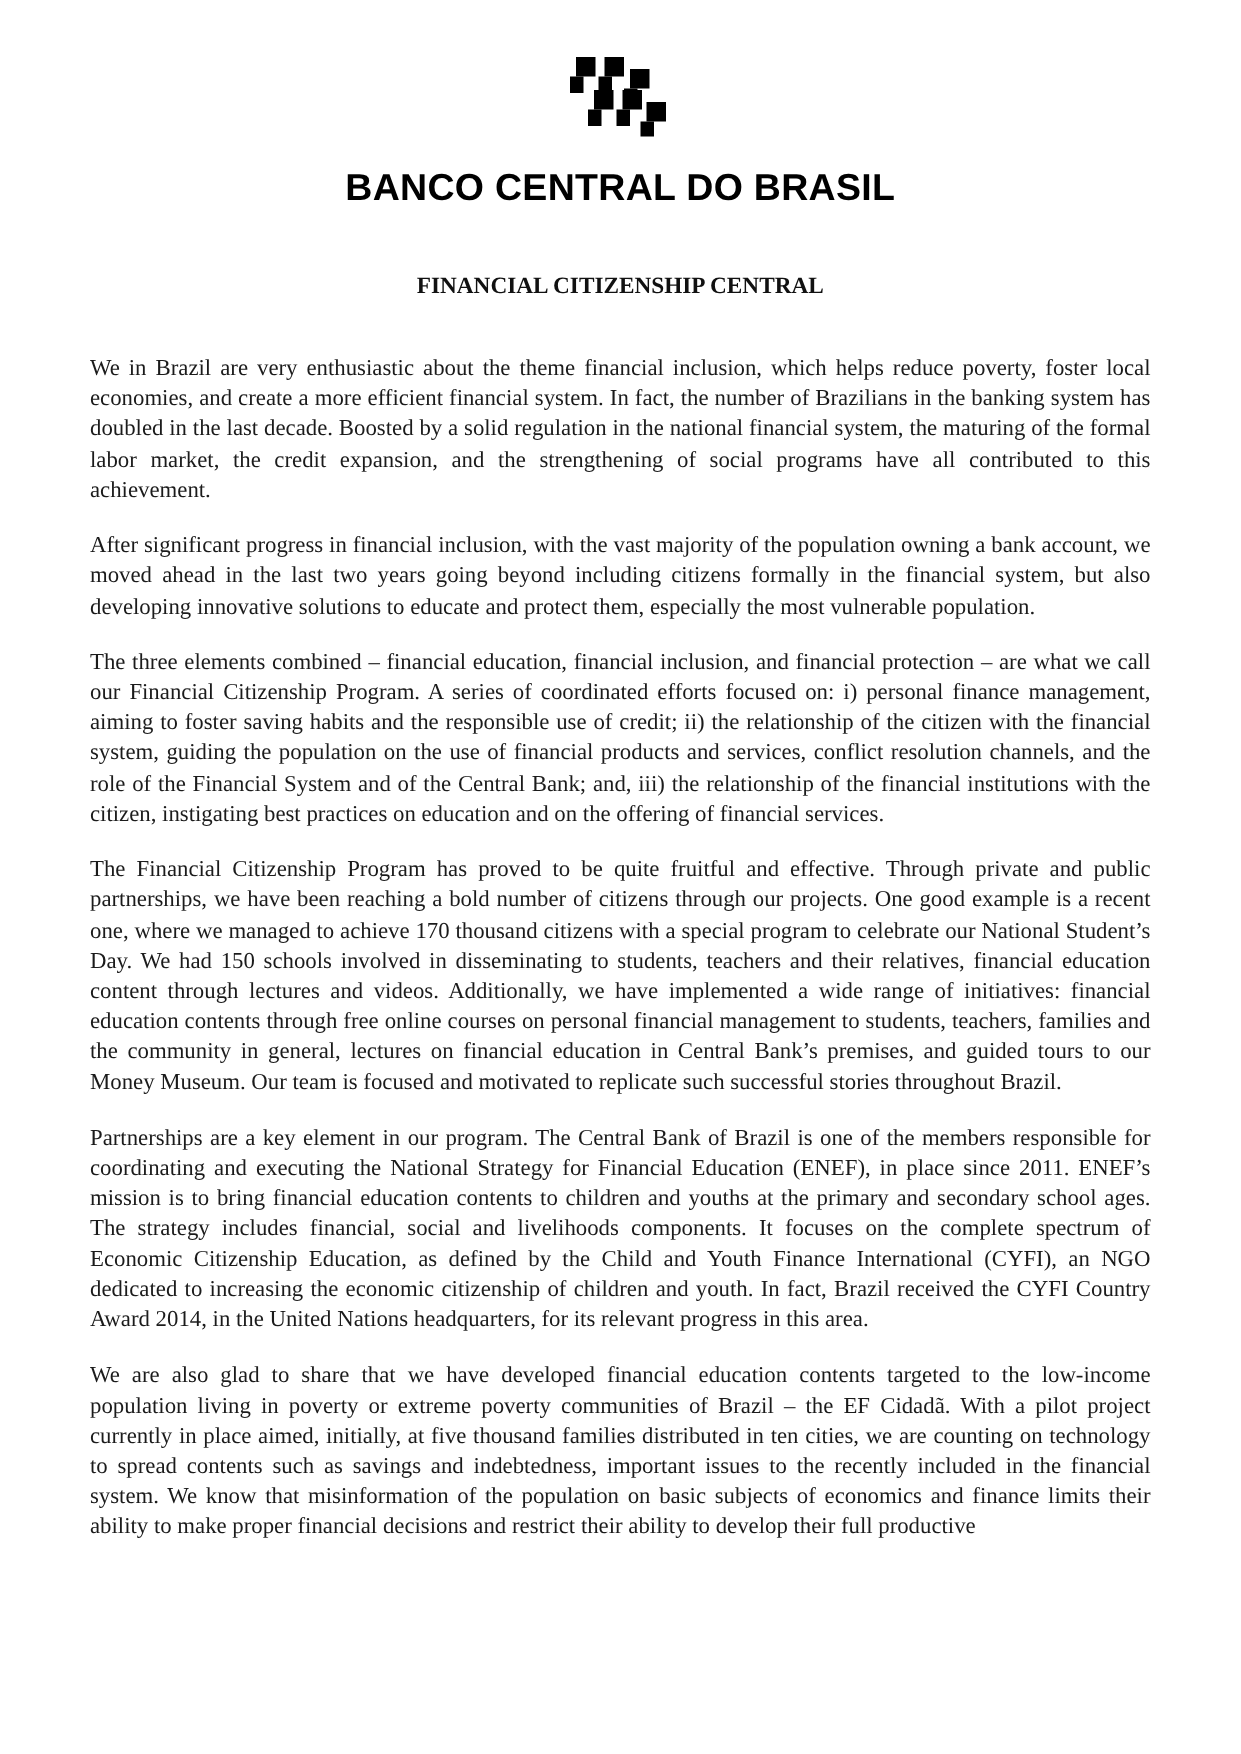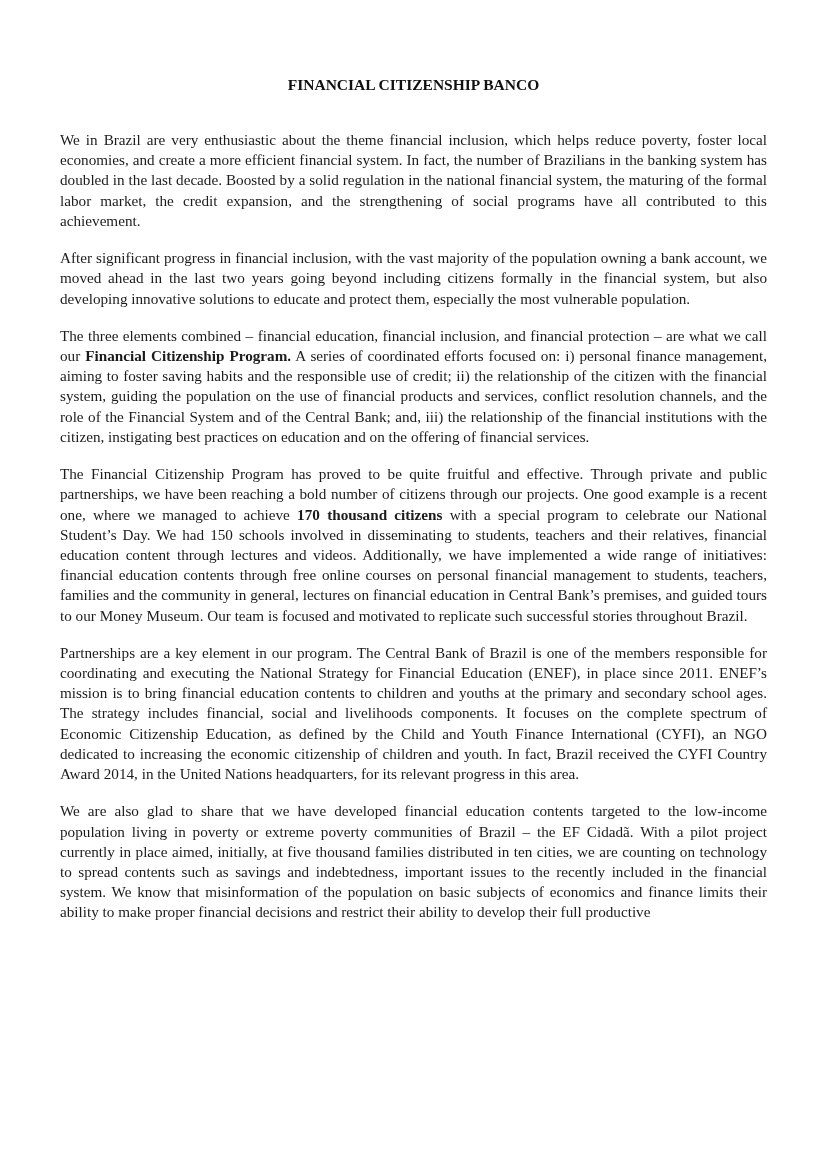--- a/index.html
+++ b/index.html
@@ -53,30 +53,51 @@
     text-align: justify;
     font-size: 15.2px;
     line-height: 1.33;
     color: #1b1b1b;
     hyphens: none;
   }
   p.para:last-child {
     margin-bottom: 0;
   }
   .bold {
-    font-weight: bold;
+    font-weight: normal;
   }
 </style>
 </head>
 <body>
 
 <div class="page">
 
+  <div class="logo-block">
+    <span class="logo-mark">
+      <svg width="76" height="58" viewBox="0 0 76 58" xmlns="http://www.w3.org/2000/svg" aria-hidden="true">
+        <g fill="#000000">
+          <rect x="8" y="0" width="13" height="13"></rect>
+          <rect x="27" y="0" width="13" height="13"></rect>
+          <rect x="4" y="13" width="9" height="11"></rect>
+          <rect x="23" y="13" width="9" height="11"></rect>
+          <rect x="20" y="22" width="13" height="13"></rect>
+          <rect x="39" y="22" width="13" height="13"></rect>
+          <rect x="16" y="35" width="9" height="11"></rect>
+          <rect x="35" y="35" width="9" height="11"></rect>
+          <rect x="44" y="8" width="13" height="13"></rect>
+          <rect x="40" y="21" width="9" height="10"></rect>
+          <rect x="55" y="30" width="13" height="13"></rect>
+          <rect x="51" y="43" width="9" height="10"></rect>
+        </g>
+      </svg>
+    </span>
+    <div class="org-name">BANCO CENTRAL DO BRASIL</div>
+  </div>
 
-  <div class="doc-title">FINANCIAL CITIZENSHIP BANCO</div>
+  <div class="doc-title">FINANCIAL CITIZENSHIP CENTRAL</div>
 
   <div class="body-text">
     <p class="para"><span>We in Brazil are very enthusiastic about the theme financial inclusion, which helps reduce poverty, foster local economies, and create a more efficient financial system. In fact, the number of Brazilians in the banking system has doubled in the last decade. Boosted by a solid regulation in the national financial system, the maturing of the formal labor market, the credit expansion, and the strengthening of social programs have all contributed to this achievement.</span></p>
     <p class="para"><span>After significant progress in financial inclusion, with the vast majority of the population owning a bank account, we moved ahead in the last two years going beyond including citizens formally in the financial system, but also developing innovative solutions to educate and protect them, especially the most vulnerable population.</span></p>
     <p class="para"><span>The three elements combined – financial education, financial inclusion, and financial protection – are what we call our </span><span class="bold">Financial Citizenship Program.</span><span> A series of coordinated efforts focused on: i) personal finance management, aiming to foster saving habits and the responsible use of credit; ii) the relationship of the citizen with the financial system, guiding the population on the use of financial products and services, conflict resolution channels, and the role of the Financial System and of the Central Bank; and, iii) the relationship of the financial institutions with the citizen, instigating best practices on education and on the offering of financial services.</span></p>
     <p class="para"><span>The Financial Citizenship Program has proved to be quite fruitful and effective. Through private and public partnerships, we have been reaching a bold number of citizens through our projects. One good example is a recent one, where we managed to achieve </span><span class="bold">170 thousand citizens</span><span> with a special program to celebrate our National Student’s Day. We had 150 schools involved in disseminating to students, teachers and their relatives, financial education content through lectures and videos. Additionally, we have implemented a wide range of initiatives: financial education contents through free online courses on personal financial management to students, teachers, families and the community in general, lectures on financial education in Central Bank’s premises, and guided tours to our Money Museum. Our team is focused and motivated to replicate such successful stories throughout Brazil.</span></p>
     <p class="para"><span>Partnerships are a key element in our program. The Central Bank of Brazil is one of the members responsible for coordinating and executing the National Strategy for Financial Education (ENEF), in place since 2011. ENEF’s mission is to bring financial education contents to children and youths at the primary and secondary school ages. The strategy includes financial, social and livelihoods components. It focuses on the complete spectrum of Economic Citizenship Education, as defined by the Child and Youth Finance International (CYFI), an NGO dedicated to increasing the economic citizenship of children and youth. In fact, Brazil received the CYFI Country Award 2014, in the United Nations headquarters, for its relevant progress in this area.</span></p>
     <p class="para"><span>We are also glad to share that we have developed financial education contents targeted to the low-income population living in poverty or extreme poverty communities of Brazil – the EF Cidadã. With a pilot project currently in place aimed, initially, at five thousand families distributed in ten cities, we are counting on technology to spread contents such as savings and indebtedness, important issues to the recently included in the financial system. We know that misinformation of the population on basic subjects of economics and finance limits their ability to make proper financial decisions and restrict their ability to develop their full productive</span></p>
   </div>
 

